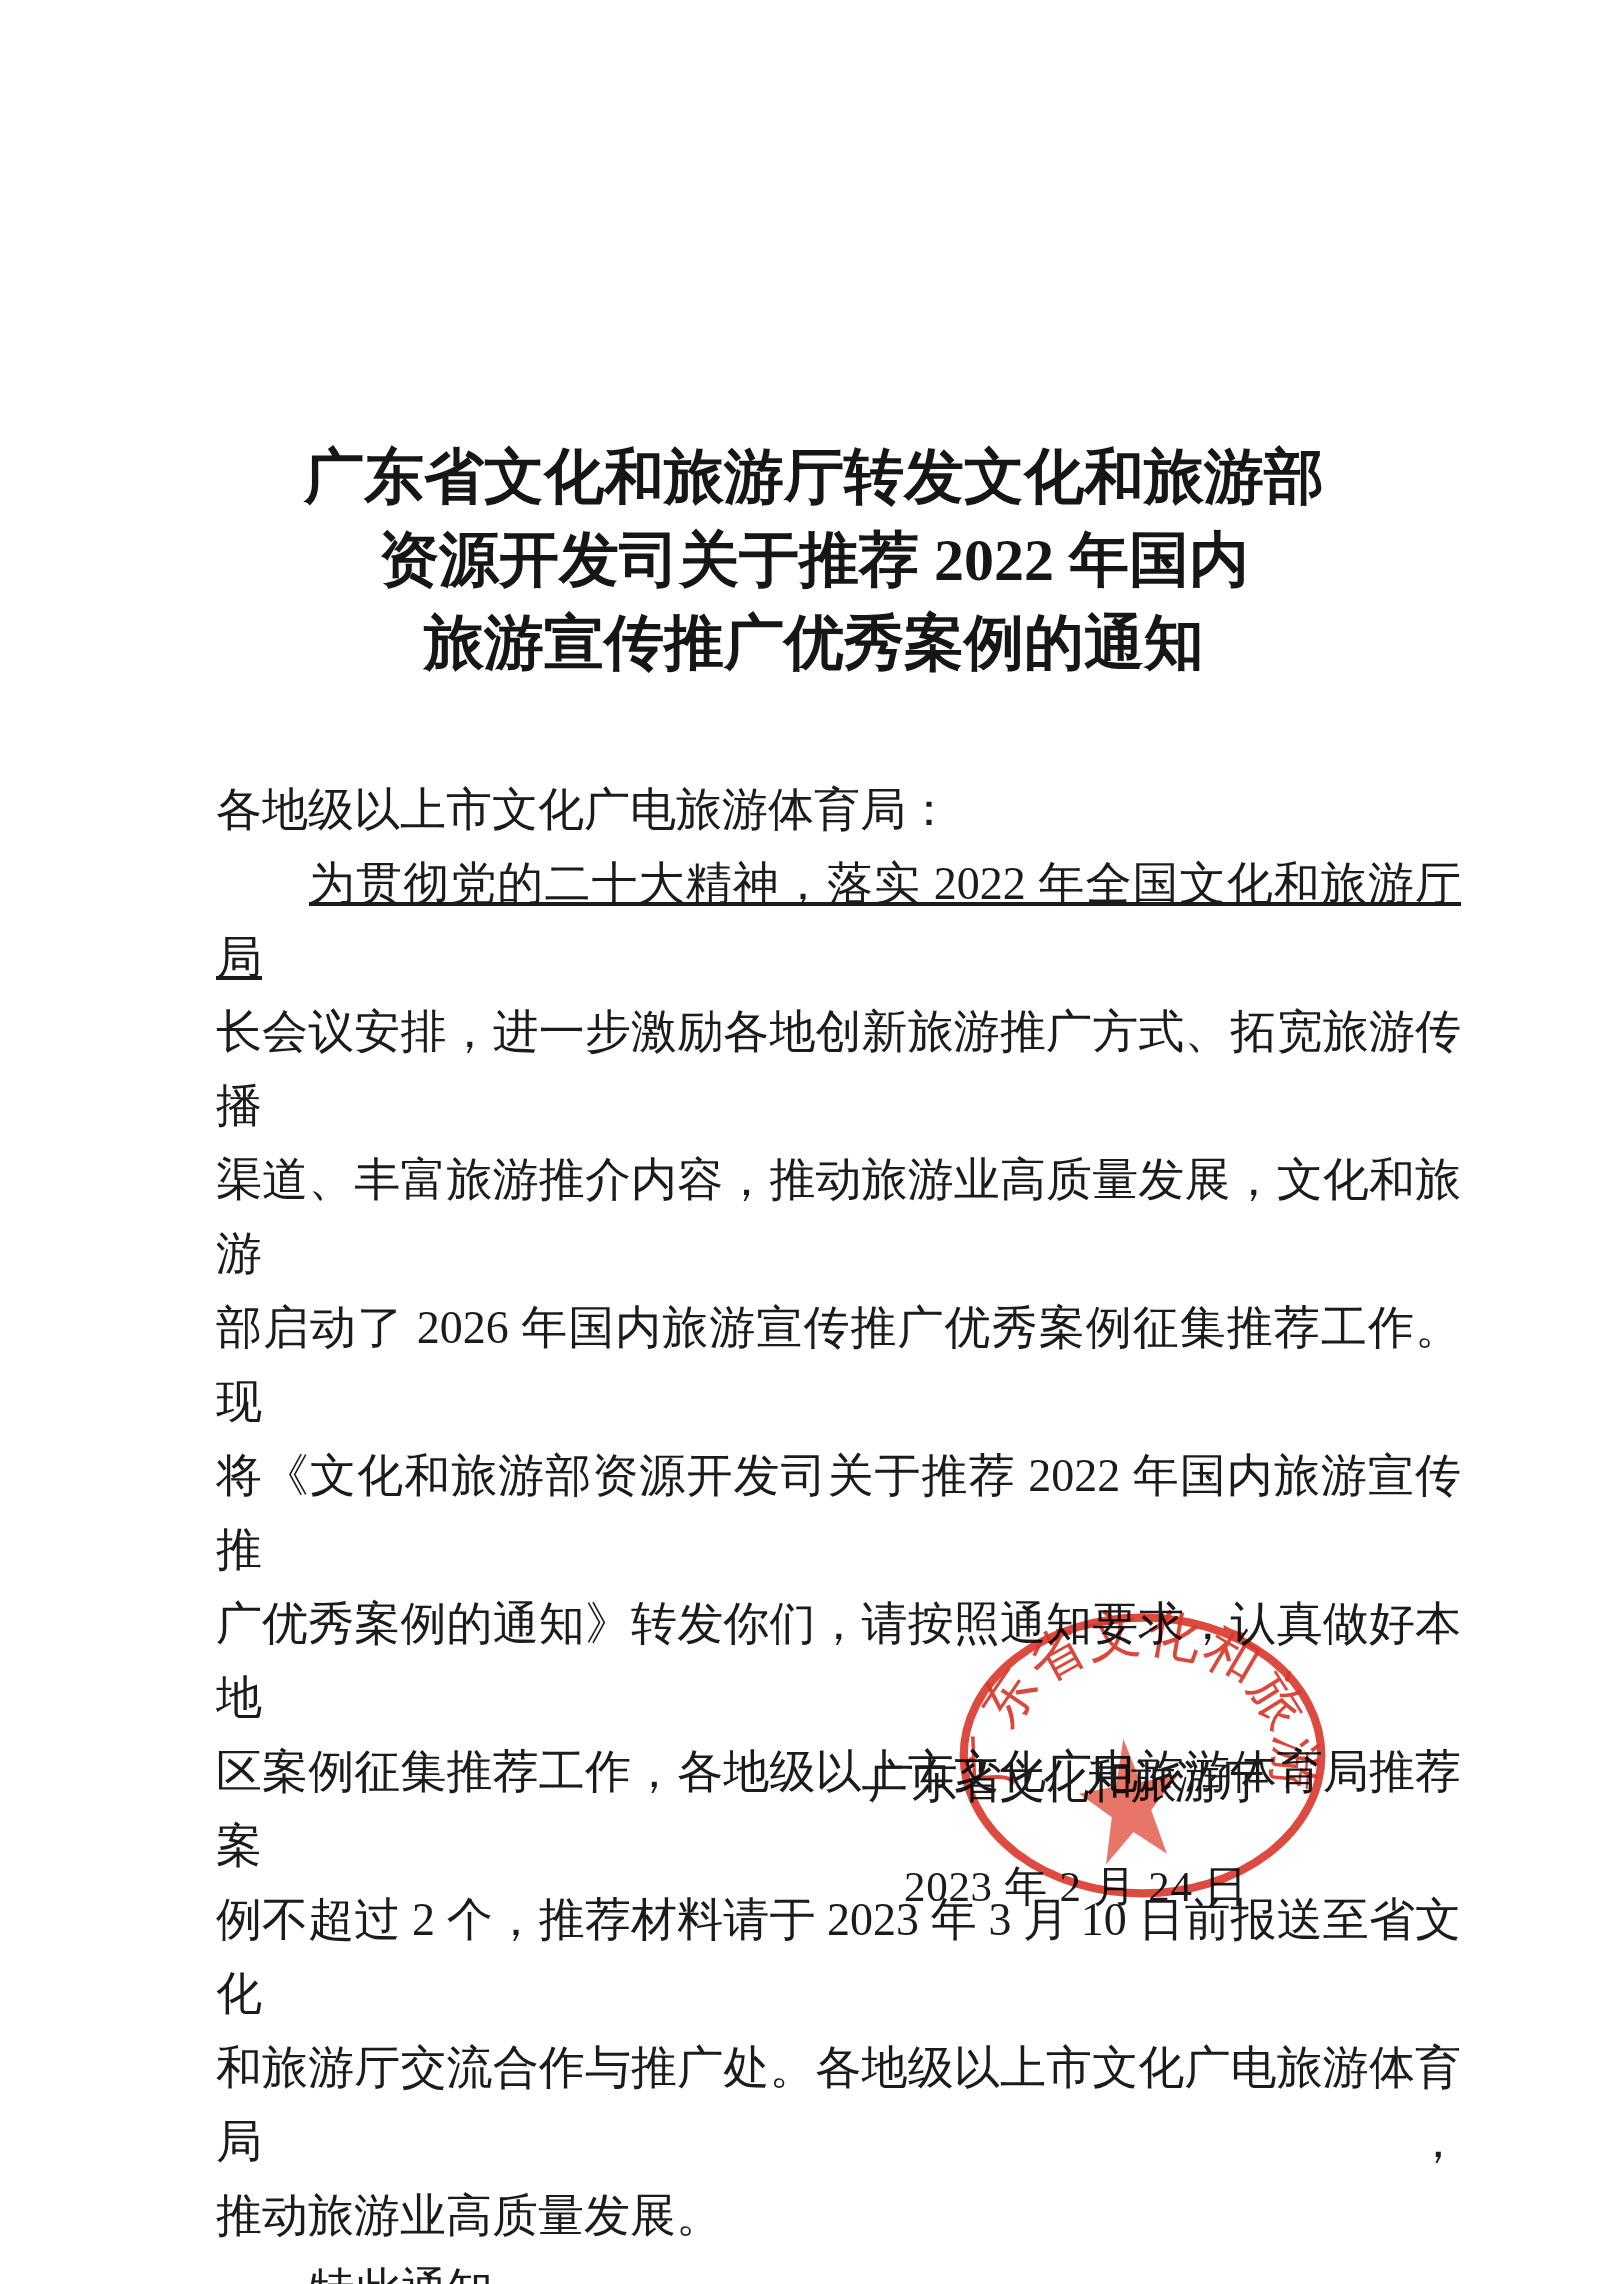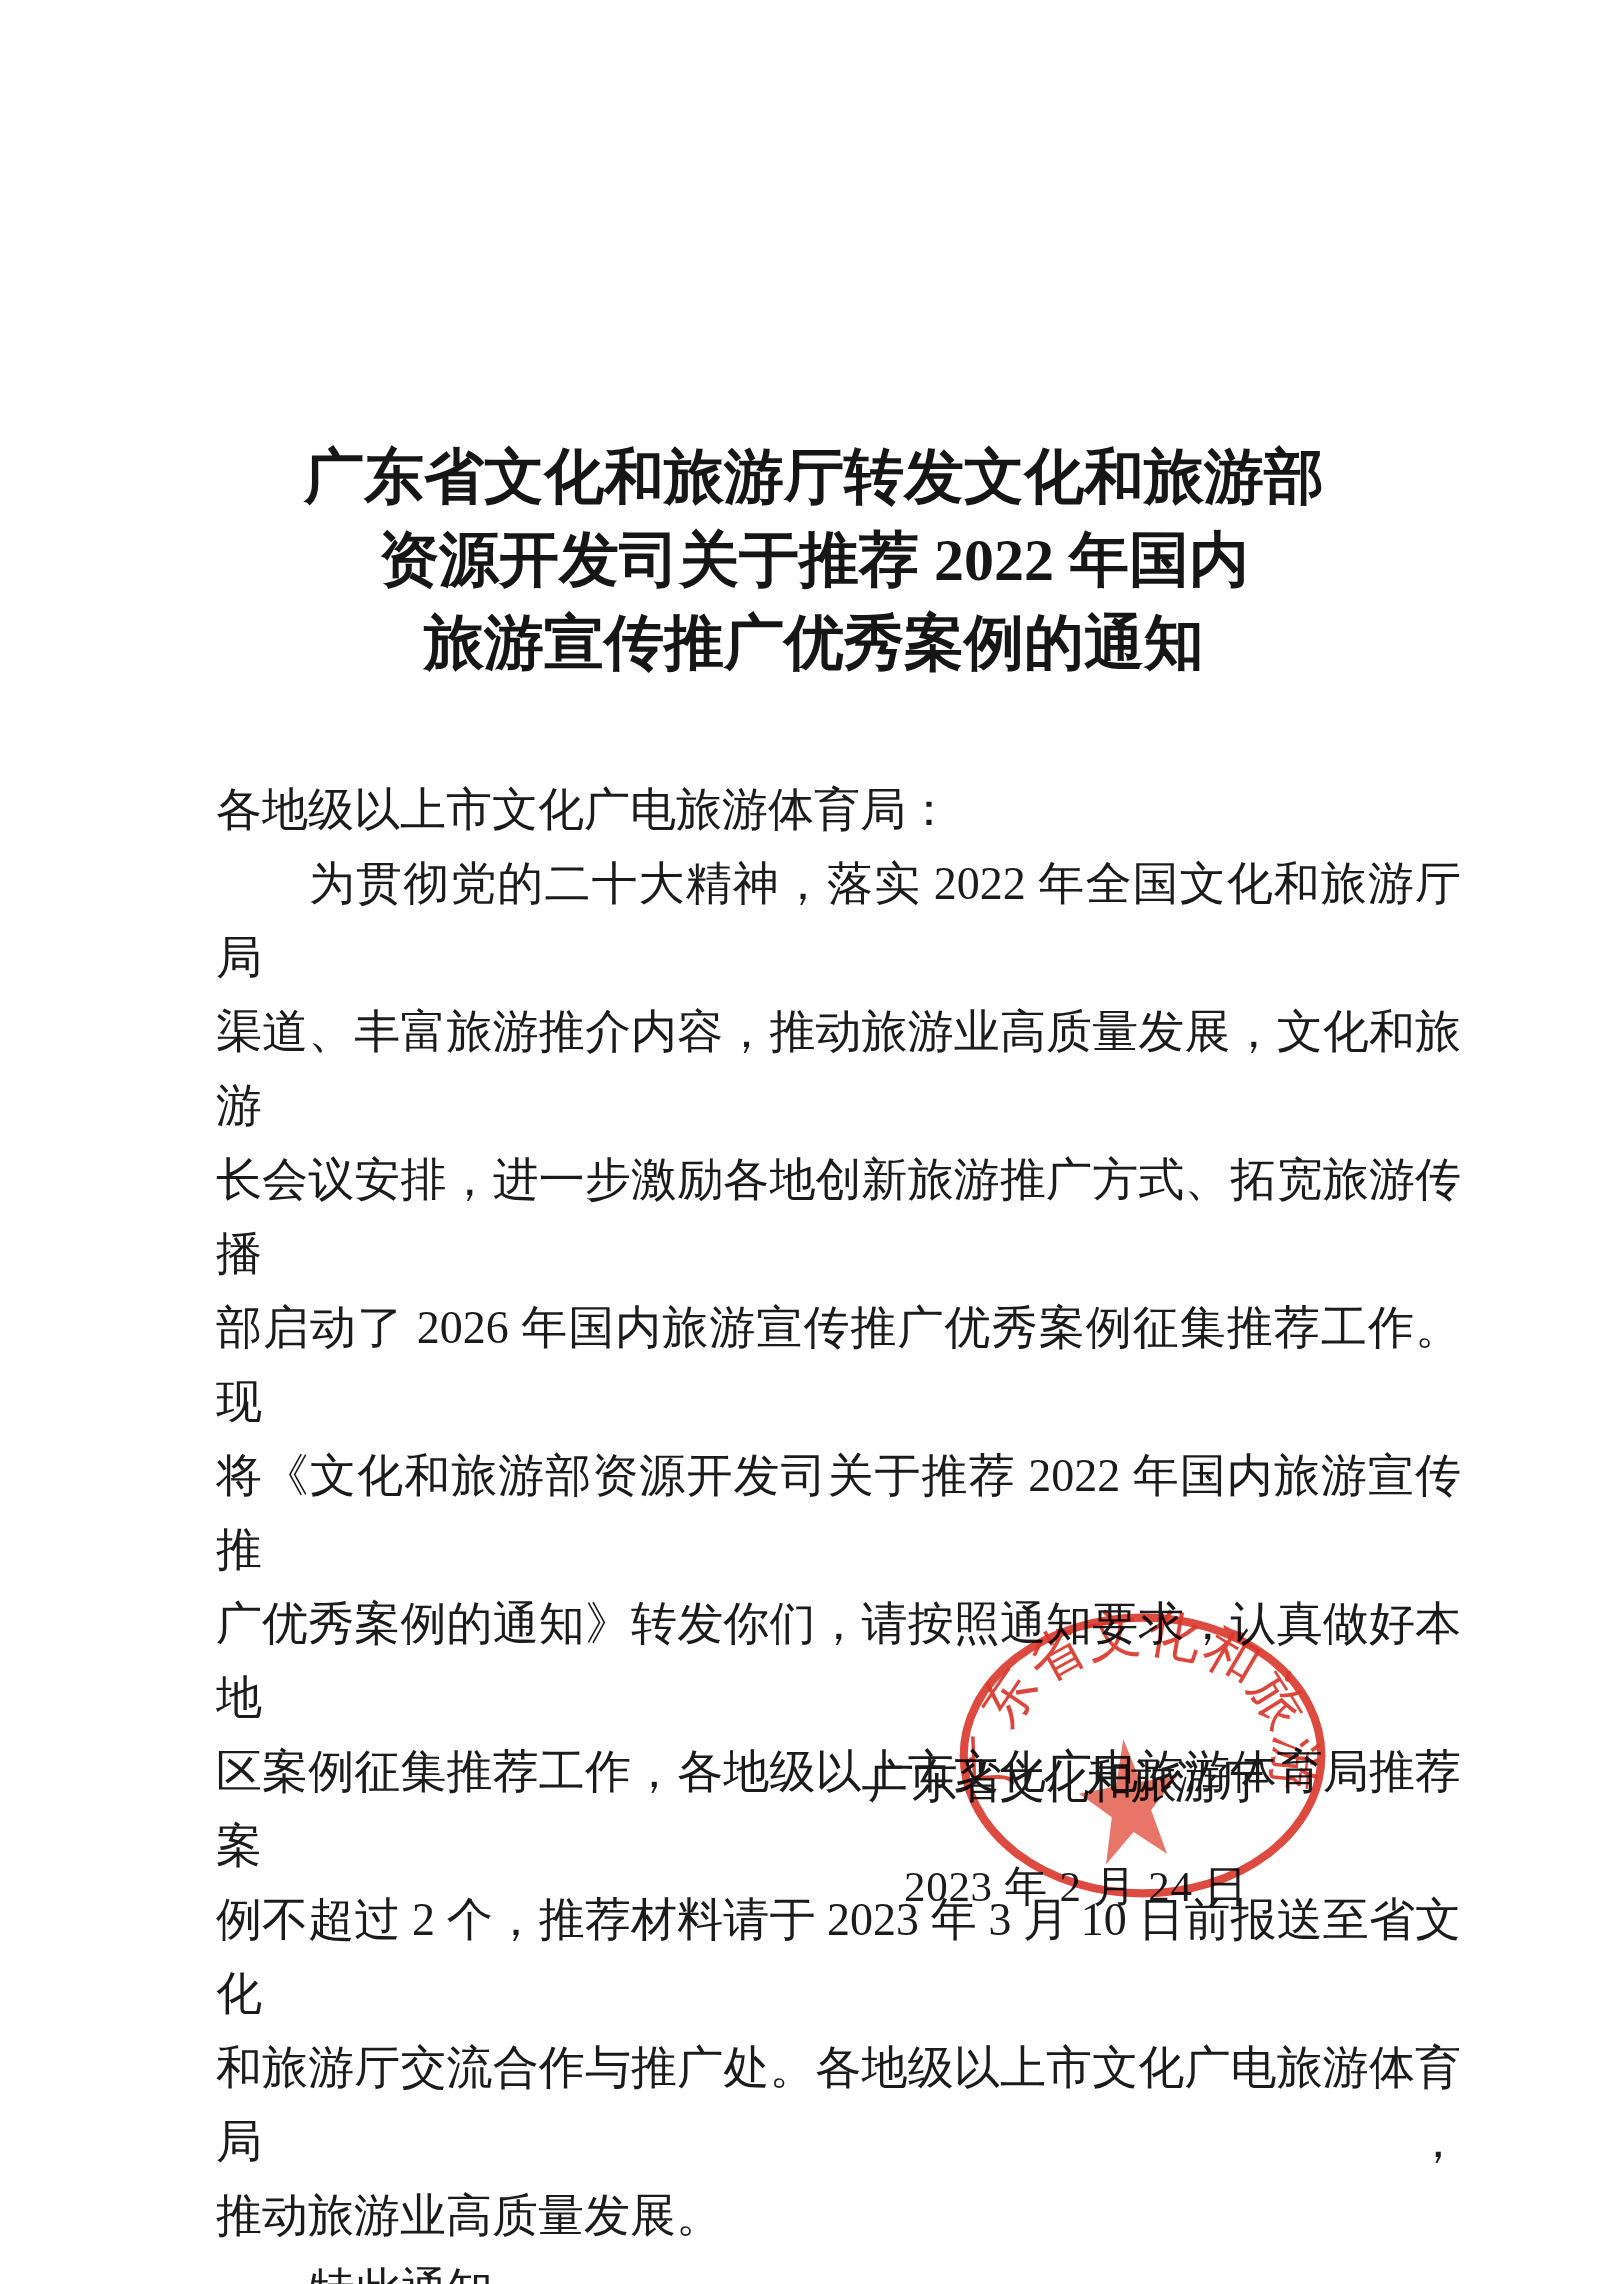--- a/index.html
+++ b/index.html
@@ -33,21 +33,21 @@
     line-height: 74px;
     color: #1b1b1b;
   }
   .line { white-space: nowrap; }
   .line.fill {
     white-space: normal;
     text-align: justify;
     text-align-last: justify;
     text-justify: inter-character;
   }
-  .line.indent { text-indent: 93px; }
+  .line.indent { text-indent: 93px; text-decoration: underline; }
   .signature {
     position: absolute;
     top: 1745px;
     left: 868px;
     font-size: 46px;
     line-height: 74px;
     letter-spacing: -2.2px;
     white-space: nowrap;
     color: #1b1b1b;
   }
@@ -83,22 +83,22 @@
 
   <div class="title">
     <div class="title-line">广东省文化和旅游厅转发文化和旅游部</div>
     <div class="title-line">资源开发司关于推荐 2022 年国内</div>
     <div class="title-line">旅游宣传推广优秀案例的通知</div>
   </div>
 
   <div class="body-block">
     <div class="line">各地级以上市文化广电旅游体育局：</div>
     <div class="line indent fill">为贯彻党的二十大精神，落实 2022 年全国文化和旅游厅局</div>
+    <div class="line fill">长会议安排，进一步激励各地创新旅游推广方式、拓宽旅游传播</div>
     <div class="line fill">渠道、丰富旅游推介内容，推动旅游业高质量发展，文化和旅游</div>
-    <div class="line fill">长会议安排，进一步激励各地创新旅游推广方式、拓宽旅游传播</div>
     <div class="line fill">部启动了 2026 年国内旅游宣传推广优秀案例征集推荐工作。现</div>
     <div class="line fill">将《文化和旅游部资源开发司关于推荐 2022 年国内旅游宣传推</div>
     <div class="line fill">广优秀案例的通知》转发你们，请按照通知要求，认真做好本地</div>
     <div class="line fill">区案例征集推荐工作，各地级以上市文化广电旅游体育局推荐案</div>
     <div class="line fill">例不超过 2 个，推荐材料请于 2023 年 3 月 10 日前报送至省文化</div>
     <div class="line fill">和旅游厅交流合作与推广处。各地级以上市文化广电旅游体育局，</div>
     <div class="line">推动旅游业高质量发展。</div>
     <div class="line indent">特此通知。</div>
   </div>
 

